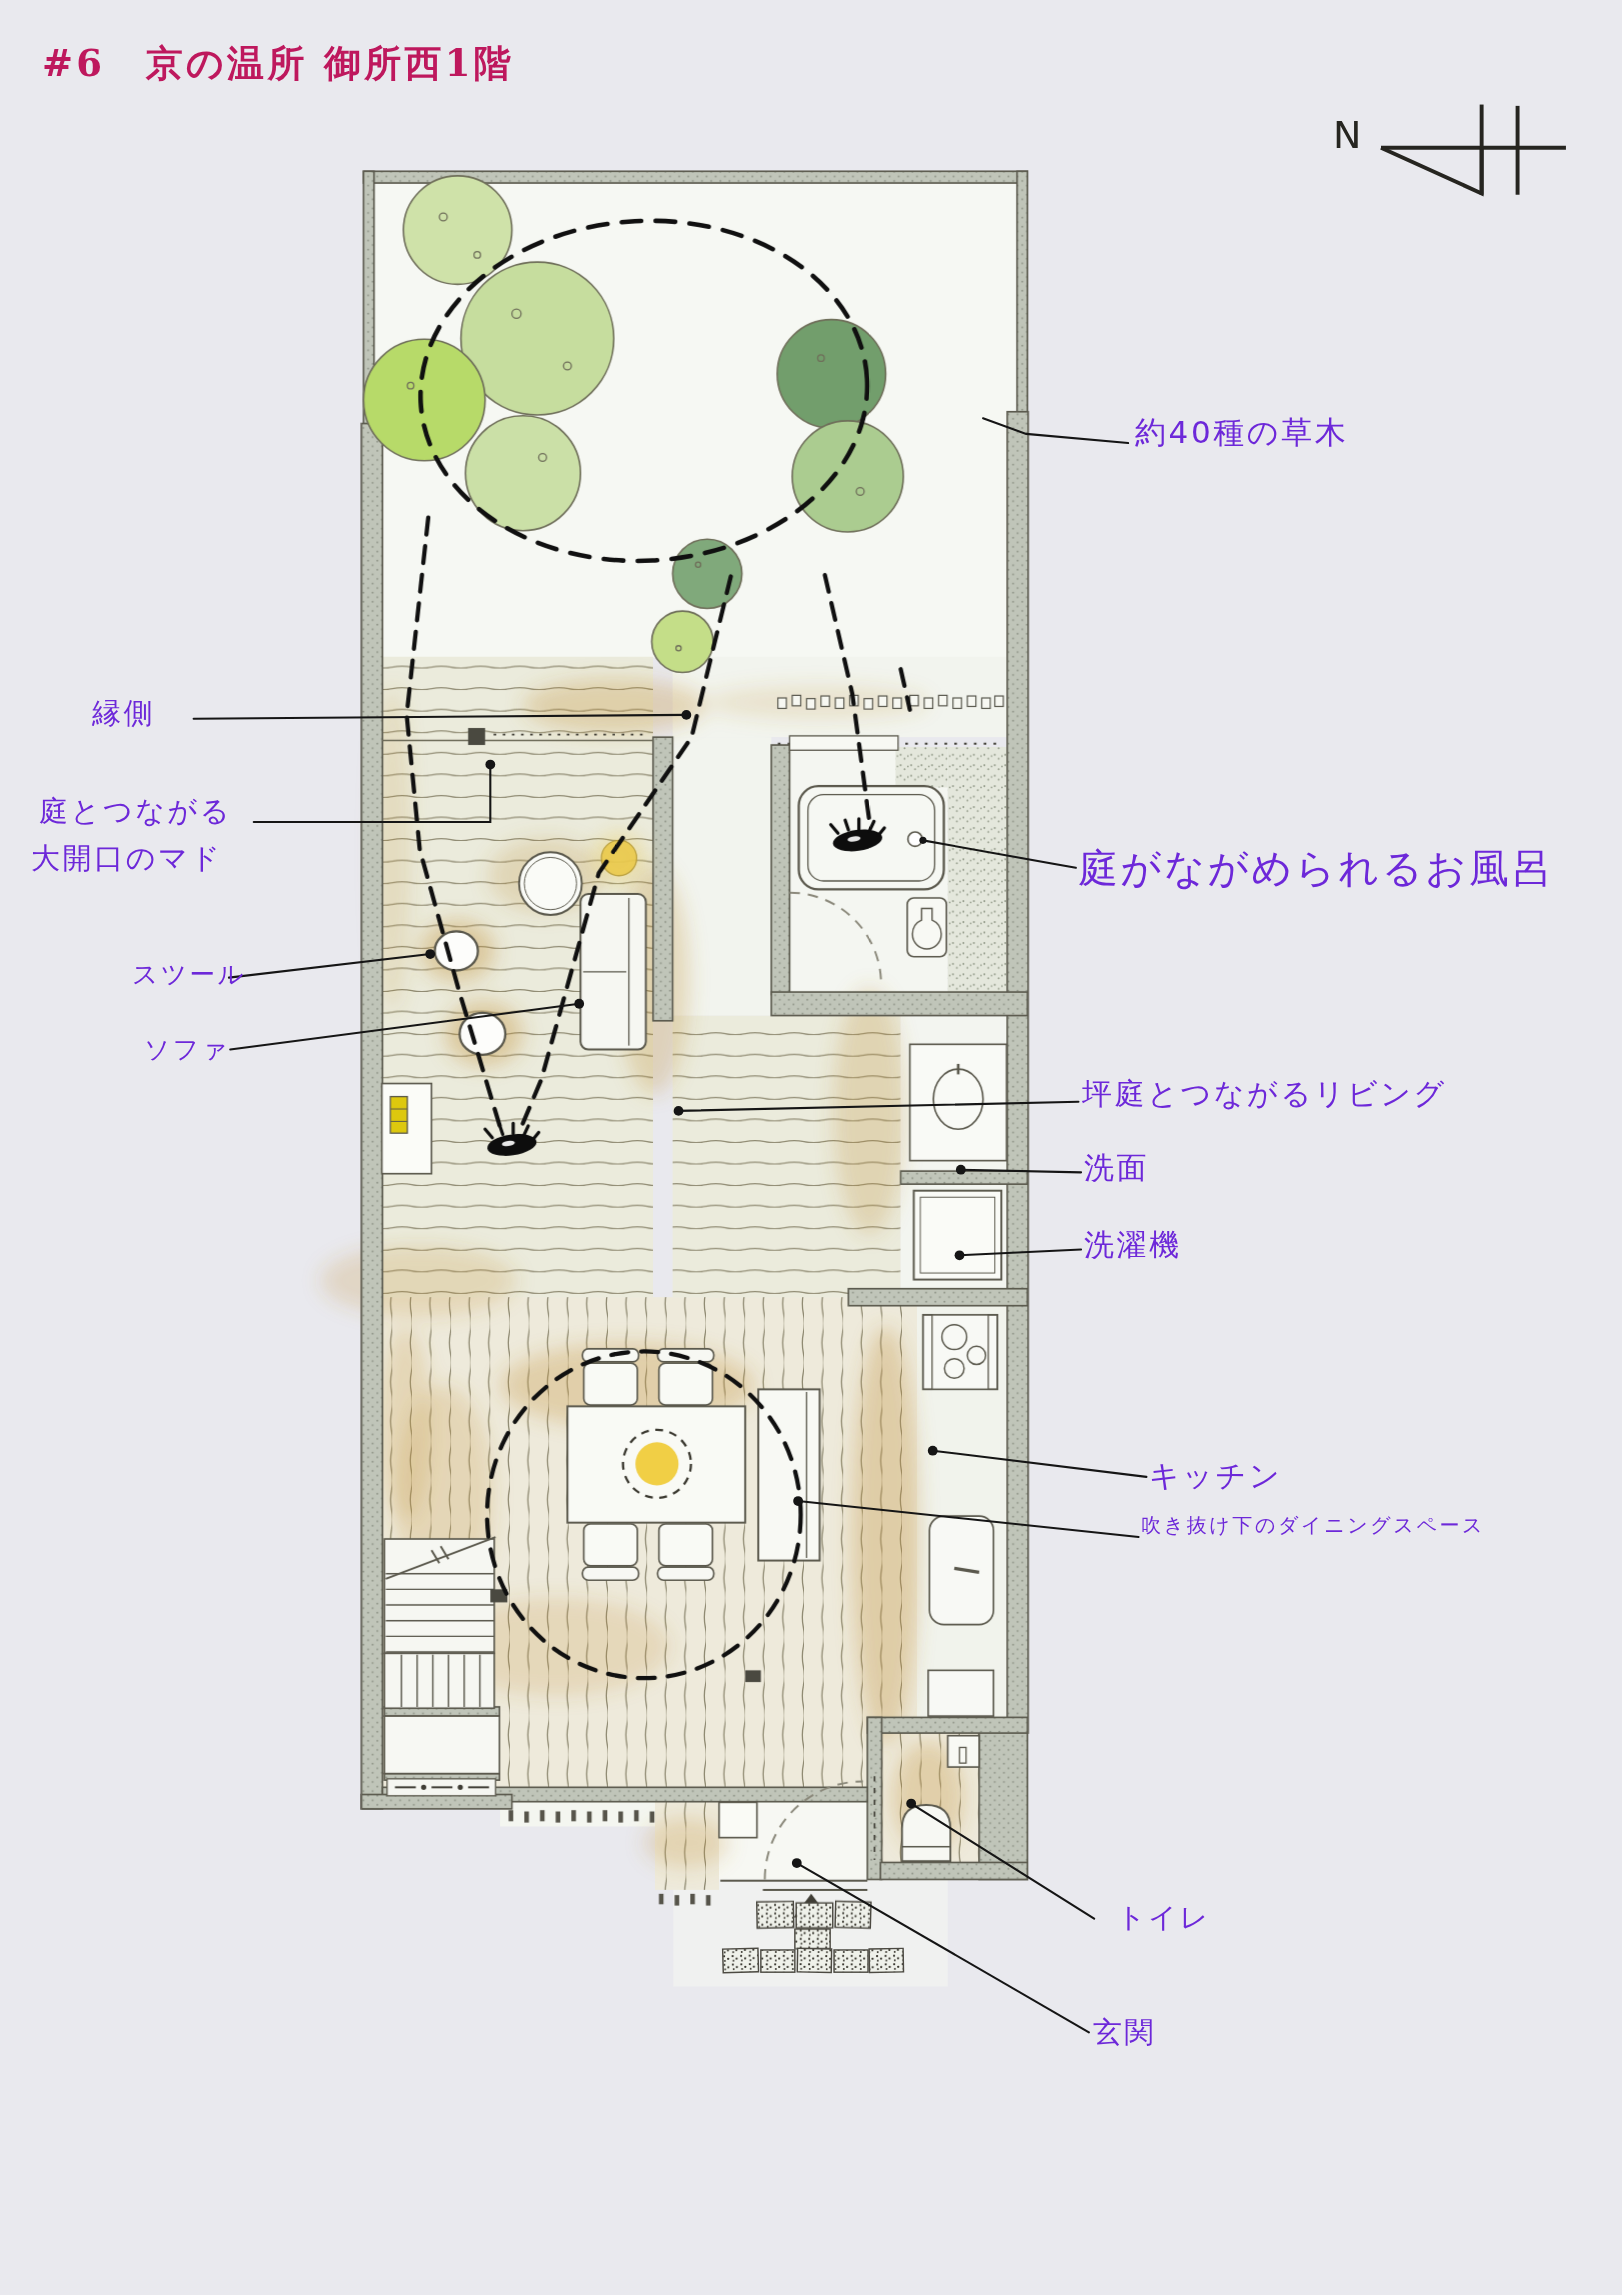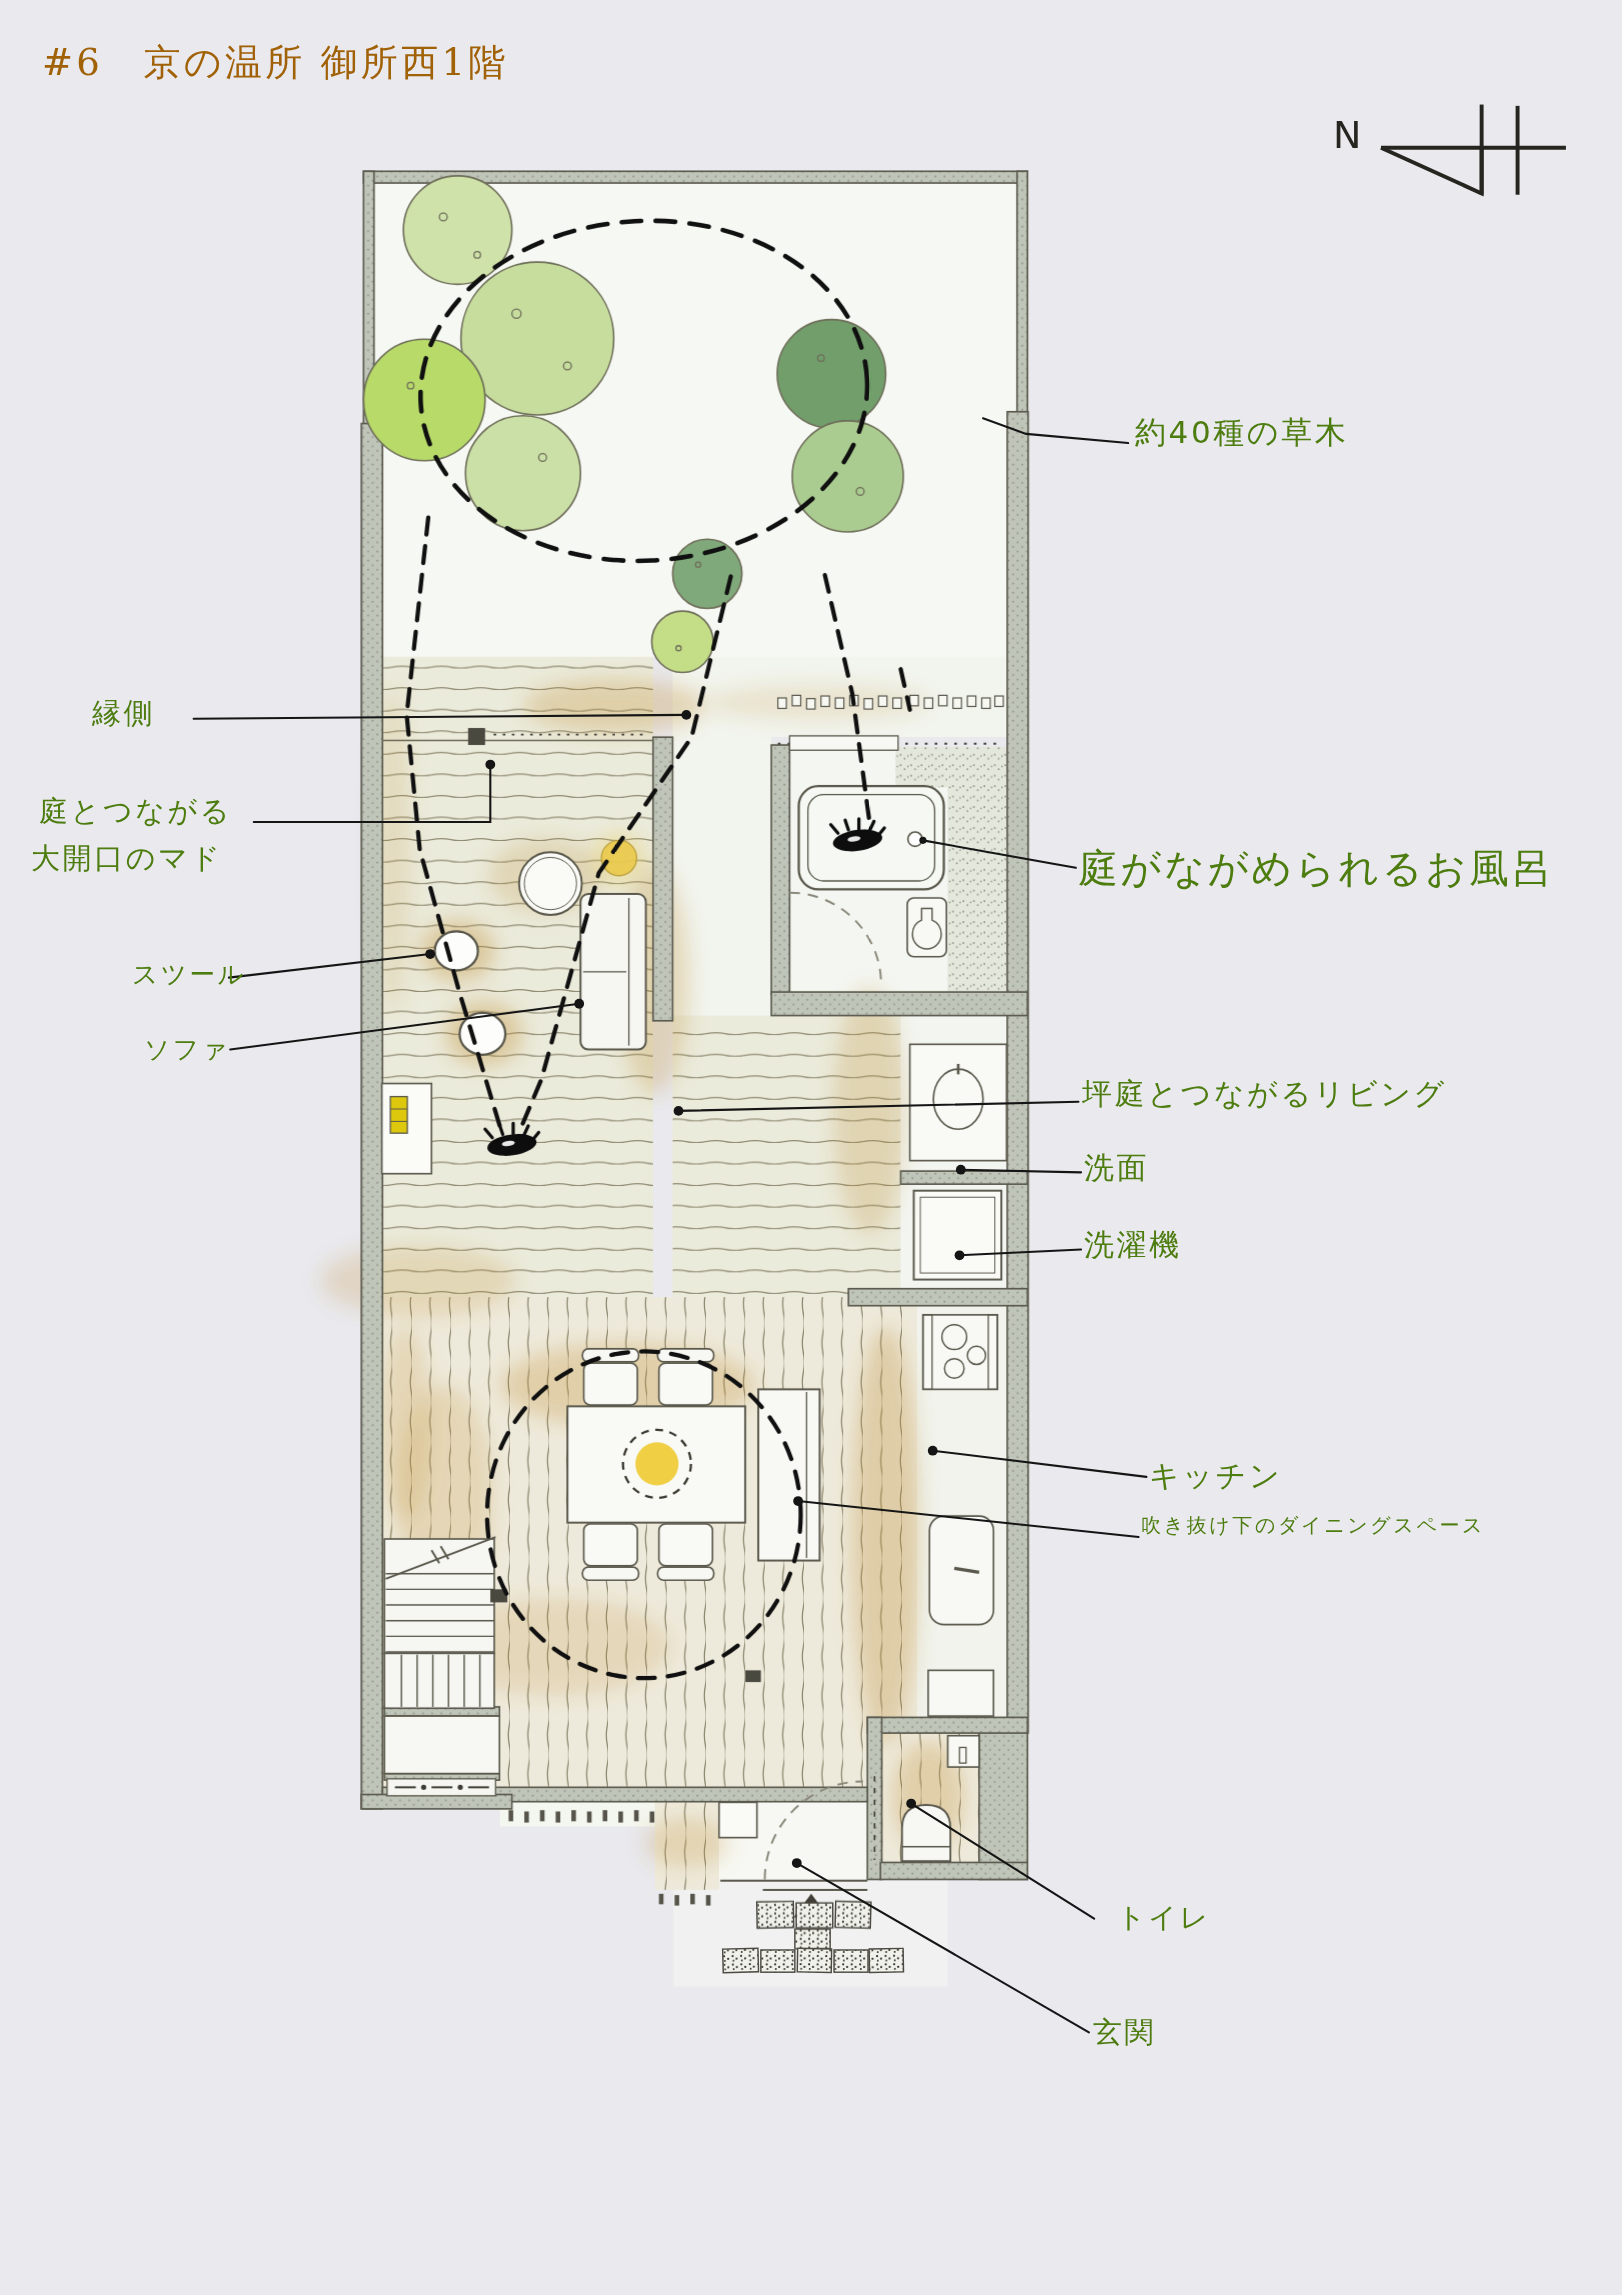--- a/index.html
+++ b/index.html
@@ -5,28 +5,28 @@
   html,body{margin:0;padding:0;}
   body{
     width:1623px;height:2295px;
     background:#e9e9ee;
     position:relative;overflow:hidden;
     font-family:"DejaVu Sans","Liberation Sans",sans-serif;
   }
   #stage{position:absolute;left:0;top:0;width:1623px;height:2295px;}
   #plan-svg{position:absolute;left:0;top:0;}
   .label{
-    position:absolute;color:#4d7c0f;white-space:nowrap;
+    position:absolute;color:#6d28d9;white-space:nowrap;
     font-family:"DejaVu Sans","Liberation Sans",sans-serif;
     line-height:1.05;letter-spacing:1.3px;
   }
   .hand{letter-spacing:2.6px;}
   #page-title{
     font-family:"DejaVu Serif","Liberation Serif",serif;
-    font-weight:normal;font-size:37px;letter-spacing:3.3px;color:#a16207;
+    font-weight:bold;font-size:37px;letter-spacing:3.3px;color:#be185d;
   }
   #north-label{font-size:38px;color:#262520;}
 </style>
 </head>
 <body>
 
 <div id="stage">
 
 <svg id="plan-svg" width="1623" height="2295" viewBox="0 0 2483 3512">
   <defs>

